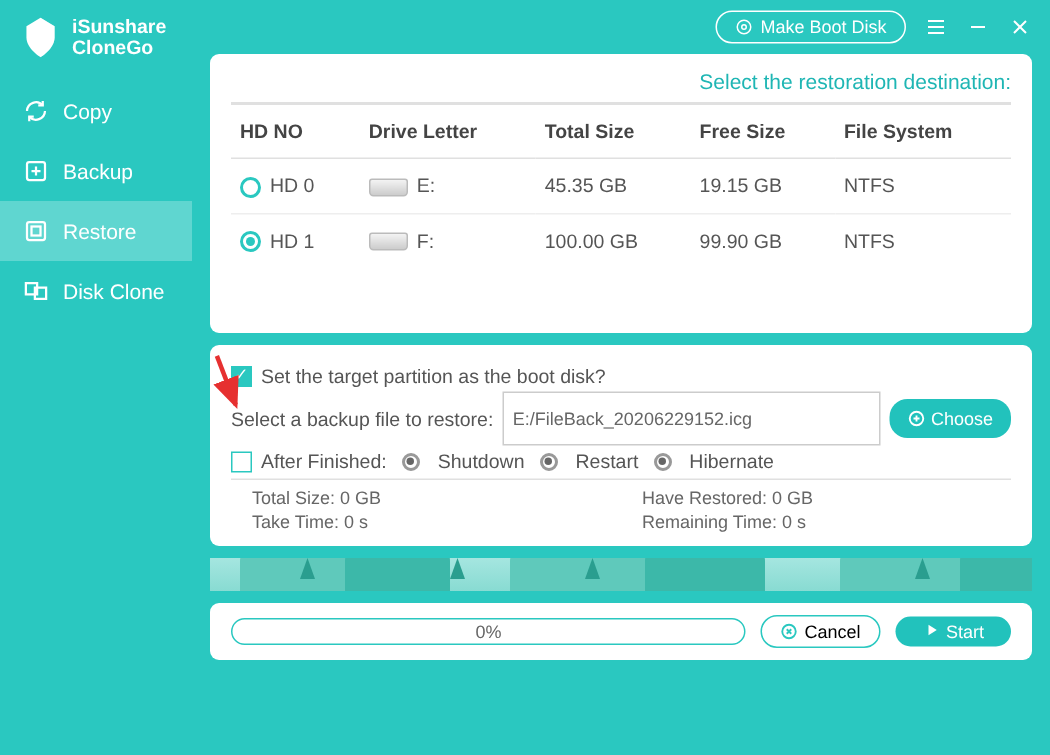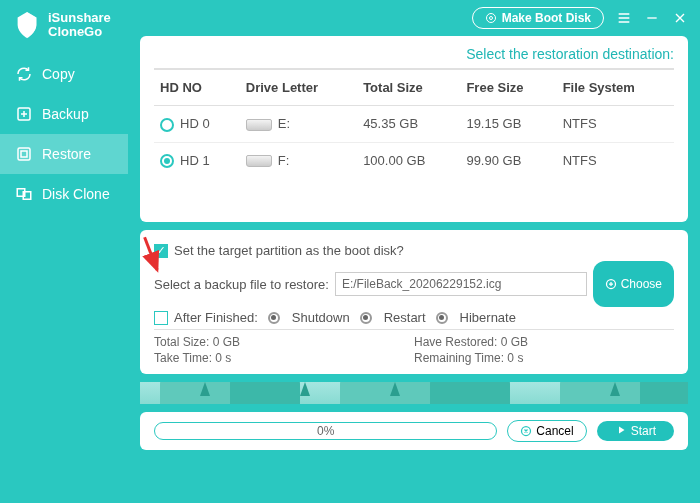--- a/index.html
+++ b/index.html
@@ -8,21 +8,21 @@
   
   .sidebar { width: 128px; height: 100%; background: #2ac8c0; color: #fff; position: relative; }
   .brand { display: flex; align-items: center; padding: 10px 10px 14px 12px; }
   .brand-icon { width: 30px; height: 30px; margin-right: 6px; }
   .brand-text { font-size: 13px; line-height: 1.1; font-weight: 600; }
   .nav-item { display: flex; align-items: center; padding: 10px 14px; cursor: pointer; font-size: 14px; }
   .nav-item .nico { width: 20px; height: 20px; margin-right: 8px; display:flex;align-items:center;justify-content:center;}
   .nav-item.active { background: rgba(255,255,255,0.25); }
   
   
-  .titlebar { position: absolute; top: 0; left: 128px; right: 0; height: 36px; display: flex; align-items: center; justify-content: flex-end; padding-right: 12px; gap: 12px; font-weight: bold;}
+  .titlebar { position: absolute; top: 0; left: 128px; right: 0; height: 36px; display: flex; align-items: center; justify-content: flex-end; padding-right: 12px; gap: 12px;}
   .make-boot { border: 1px solid #fff; color: #fff; font-size: 12px; padding: 3px 12px; border-radius: 12px; cursor: pointer; display: flex; align-items: center; gap:5px;}
   .tbtn { width: 16px; height: 16px; color: #fff; cursor: pointer; display:flex;align-items:center;justify-content:center;}
   
   
   .main { flex: 1; padding: 36px 12px 10px 12px; height: 100%; display: flex; flex-direction: column; gap: 8px; position: relative;}
   .panel { background: #fff; border-radius: 6px; padding: 10px 14px 8px 14px; }
   .panel-title { color: #1fb6b4; font-size: 14px; padding-bottom: 6px; border-bottom: 2px solid #e0e0e0; font-weight: 500; text-align: right;}
   
   
   .tbl { width: 100%; font-size: 13px; color: #555; border-collapse: collapse; }
@@ -31,27 +31,27 @@
   .tbl tr:last-child td { border-bottom: none; }
   .radio { width: 14px; height: 14px; border: 2px solid #2ac8c0; border-radius: 50%; display:inline-flex; align-items:center; justify-content:center; margin-right: 6px; vertical-align: middle;}
   .radio.checked::after { content:''; width:6px; height:6px; background:#2ac8c0; border-radius:50%; }
   .drive-ico { display:inline-block; width:26px; height:12px; background: linear-gradient(#f3f3f3,#ccc); border:1px solid #bbb; border-radius:2px 2px 3px 3px; vertical-align:middle; margin-right:6px;}
   
   
   .row { display: flex; align-items: center; font-size: 13px; color: #555; margin: 3px 0; gap:6px;}
   .chk { width:14px; height:14px; border:1px solid #2ac8c0; display:inline-flex; align-items:center; justify-content:center; cursor:pointer;}
   .chk.checked { background:#2ac8c0; }
   .chk.checked::after{content:'✓'; color:#fff; font-size:11px; line-height:1;}
-  .file-input { flex:1; height:24px; border:1px solid #ccc; padding:2px 6px; font-size:12px; color:#666; background:#fff;}
-  .choose-btn { background:#22c2bc; color:#fff; border-radius:12px; padding:16px 12px; font-size:12px; cursor:pointer; display:flex;align-items:center; gap:4px;}
+  .file-input { flex:1; height:36px; border:1px solid #ccc; padding:2px 6px; font-size:12px; color:#666; background:#fff;}
+  .choose-btn { background:#22c2bc; color:#fff; border-radius:12px; padding:6px 12px; font-size:12px; cursor:pointer; display:flex;align-items:center; gap:4px;}
   .sep { height:1px; background:#e0e0e0; margin:4px 0; }
   .after-row .radio { border-color:#999; width:12px; height:12px;}
   .after-row .radio.checked::after{background:#666;width:5px;height:5px;}
   .status-grid { display:grid; grid-template-columns: 1fr 1fr; font-size:12px; color:#666;}
-  .status-grid div{ padding:1px 0;}
+  .status-grid div{ padding:1px 0;margin-left:14px;}
   
   
   .landscape { height: 22px; background: linear-gradient(#a5e6e0, #88dbd2); position: relative; overflow:hidden; border-radius:0;}
   .hill { position:absolute; bottom:0; width:90px; height:40px; background:#5fc9bb; border-radius:50% 50% 0 0;}
   .hill.dark{background:#3cb8a9;}
   .tree{position:absolute;bottom:8px;}
   .tree::before{content:'';display:block;width:0;height:0;border-left:5px solid transparent;border-right:5px solid transparent;border-bottom:14px solid #2a9e8f;}
   
   
   .bottom { background:#fff; border-radius:6px; padding:8px 14px; display:flex; align-items:center; gap:10px;}

